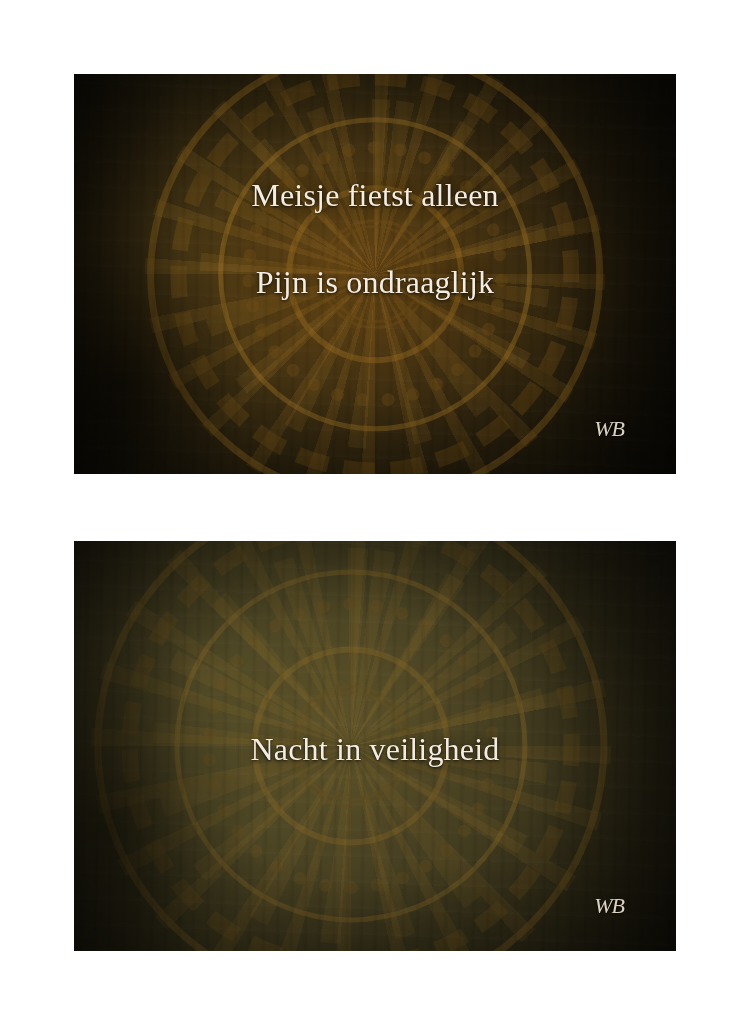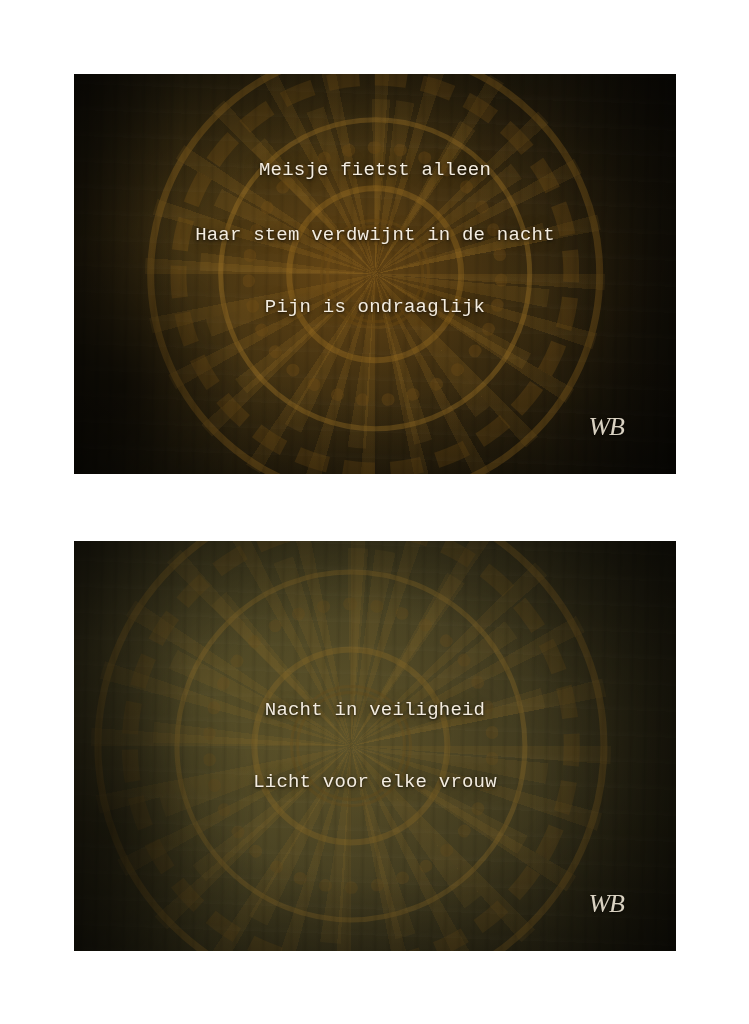--- a/index.html
+++ b/index.html
@@ -135,34 +135,33 @@
     flex-direction: column;
     justify-content: center;
     align-items: center;
     color: #f3ece0;
     text-shadow: 0 1px 3px rgba(0,0,0,0.75), 0 0 14px rgba(0,0,0,0.5);
     letter-spacing: 0.2px;
   }
   #card-1 .poem { padding-bottom: 70px; }
   #card-2 .poem { }
   .poem .line {
-    font-size: 19px;
+    font-size: 32px;
     line-height: 1.1;
     margin: 0 0 44px 0;
     white-space: nowrap;
-    font-family: Liberation Mono, monospace;
   }
   .poem .line:last-child { margin-bottom: 0; margin-top: 7px; }
 
   .signature {
     position: absolute;
     right: 52px;
     color: #efe7d6;
     font-family: "Liberation Serif", serif;
-    font-size: 26px;
+    font-size: 22px;
     font-style: italic;
     letter-spacing: -1px;
     opacity: 0.9;
     text-shadow: 0 1px 3px rgba(0,0,0,0.7);
   }
   #card-1 .signature { bottom: 32px; }
   #card-2 .signature { bottom: 32px; }
 </style>
 </head>
 <body>
@@ -180,21 +179,20 @@
       <div class="ring r4"></div>
       <div class="ring r5"></div>
       <div class="ring r6"></div>
     </div>
     <div class="streaks"></div>
     <div class="wash"></div>
     <div class="vignette"></div>
 
     <div class="poem">
       <div class="line">Meisje fietst alleen</div>
-      <div class="line">Haar stem verdwijnt in de nacht</div>
       <div class="line">Pijn is ondraaglijk</div>
     </div>
 
     <div class="signature">WB</div>
   </div>
 
   <div class="card" id="card-2">
     <div class="bg-base"></div>
     <div class="mandala">
       <div class="petals"></div>
@@ -205,19 +203,18 @@
       <div class="ring r4"></div>
       <div class="ring r5"></div>
       <div class="ring r6"></div>
     </div>
     <div class="streaks"></div>
     <div class="wash"></div>
     <div class="vignette"></div>
 
     <div class="poem">
       <div class="line">Nacht in veiligheid</div>
-      <div class="line">Licht voor elke vrouw</div>
     </div>
 
     <div class="signature">WB</div>
   </div>
 
 </div>
 
 </body></html>

